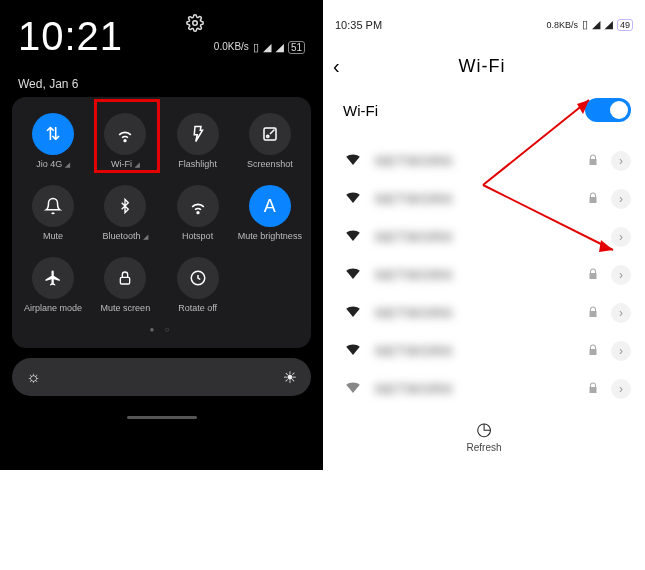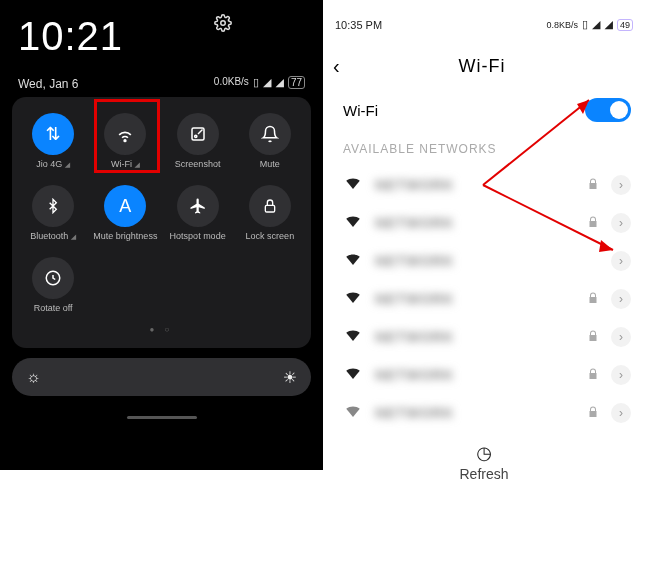--- a/index.html
+++ b/index.html
@@ -43,50 +43,50 @@
   .section-label { font-size:12px; color:#aaa; letter-spacing:1px; padding:0 0 10px 20px;}
   .net-list { display:flex; flex-direction:column;}
   .net-item { display:flex; align-items:center; padding:8px 14px 8px 20px; gap:12px;}
   .wifi-icon { font-size:16px; color:#222; width:20px; text-align:center;}
   .wifi-icon.dim { color:#888;}
   .ssid { flex:1; filter: blur(4px); color:#888; font-size:14px; font-weight:600; letter-spacing:1px;}
   .lock { color:#aaa; font-size:13px;}
   .chev { width:20px; height:20px; border-radius:50%; background:#f2f2f2; color:#999; display:flex; align-items:center; justify-content:center; font-size:12px;}
   .refresh-row { text-align:center; padding-top:10px;}
   .refresh-icon { font-size:18px; color:#222;}
-  .refresh-label { font-size:14px; color:#444; margin-top:2px;}
+  .refresh-label { font-size:10px; color:#444; margin-top:2px;}
 
   
   .arrows { position:absolute; inset:0; pointer-events:none;}
   .arrows svg { width:100%; height:100%;}
   .arrows line { stroke:#e20000; stroke-width:2;}
   .arrows polygon { fill:#e20000;}
 </style>
 </head>
 <body>
 
 <div class="phone-left">
   <div class="status-bar-left">
     <div>
       <div class="clock">10:21</div>
       <div class="date">Wed, Jan 6</div>
     </div>
-    <div style="display:flex;flex-direction:column;align-items:flex-start;gap:10px">
+    <div style="display:flex;flex-direction:row;align-items:flex-end;gap:10px">
       <span class="settings-icon">
         <svg width="18" height="18" viewBox="0 0 24 24" fill="none" stroke="#ddd" stroke-width="2">
             <circle cx="12" cy="12" r="3"></circle>
             <path d="M19.4 15a1.7 1.7 0 0 0 .3 1.8l.1.1a2 2 0 1 1-2.8 2.8l-.1-.1a1.7 1.7 0 0 0-1.8-.3 1.7 1.7 0 0 0-1 1.5V21a2 2 0 1 1-4 0v-.1a1.7 1.7 0 0 0-1-1.5 1.7 1.7 0 0 0-1.8.3l-.1.1a2 2 0 1 1-2.8-2.8l.1-.1a1.7 1.7 0 0 0 .3-1.8 1.7 1.7 0 0 0-1.5-1H3a2 2 0 1 1 0-4h.1a1.7 1.7 0 0 0 1.5-1 1.7 1.7 0 0 0-.3-1.8l-.1-.1a2 2 0 1 1 2.8-2.8l.1.1a1.7 1.7 0 0 0 1.8.3H9a1.7 1.7 0 0 0 1-1.5V3a2 2 0 1 1 4 0v.1a1.7 1.7 0 0 0 1 1.5 1.7 1.7 0 0 0 1.8-.3l.1-.1a2 2 0 1 1 2.8 2.8l-.1.1a1.7 1.7 0 0 0-.3 1.8V9c.4.2 1 .6 1.5 1H21a2 2 0 1 1 0 4h-.1a1.7 1.7 0 0 0-1.5 1z"></path>
           </svg>
       </span>
       <div class="right-icons-left">
         <span class="data-rate">0.0KB/s</span>
         <span>▯</span>
         <span>◢</span>
         <span>◢</span>
-        <span class="battery">77</span>
+        <span class="battery">51</span>
       </div>
     </div>
   </div>
 
   <div class="tiles-panel">
     <div class="tiles-grid" id="tiles-grid">
         <div class="tile">
           <div class="tile-icon active">⇅</div>
           <div class="tile-label">Jio 4G <span class="sub">◢</span></div>
         </div>
@@ -96,20 +96,28 @@
               <path d="M5 13a10 10 0 0 1 14 0"></path>
               <path d="M8.5 16.5a5 5 0 0 1 7 0"></path>
               <circle cx="12" cy="20" r="1" fill="currentColor"></circle>
             </svg>
           </div>
           <div class="tile-label">Wi-Fi <span class="sub">◢</span></div>
         </div>
         <div class="tile">
           <div class="tile-icon">
             <svg width="18" height="18" viewBox="0 0 24 24" fill="none" stroke="currentColor" stroke-width="2">
+              <path d="M8 2h8l-1 5h3L9 22l2-9H7l1-11z"></path>
+            </svg>
+          </div>
+          <div class="tile-label">Flashlight</div>
+        </div>
+        <div class="tile">
+          <div class="tile-icon">
+            <svg width="18" height="18" viewBox="0 0 24 24" fill="none" stroke="currentColor" stroke-width="2">
               <rect x="4" y="4" width="16" height="16" rx="2"></rect>
               <circle cx="9" cy="15" r="1.5"></circle>
               <path d="M12 12l6-6"></path>
             </svg>
           </div>
           <div class="tile-label">Screenshot</div>
         </div>
         <div class="tile">
           <div class="tile-icon">
             <svg width="18" height="18" viewBox="0 0 24 24" fill="none" stroke="currentColor" stroke-width="2">
@@ -121,39 +129,49 @@
         </div>
         <div class="tile">
           <div class="tile-icon">
             <svg width="16" height="16" viewBox="0 0 24 24" fill="none" stroke="currentColor" stroke-width="2">
               <path d="M7 7l10 10-5 5V2l5 5L7 17"></path>
             </svg>
           </div>
           <div class="tile-label">Bluetooth <span class="sub">◢</span></div>
         </div>
         <div class="tile">
+          <div class="tile-icon">
+            <svg width="20" height="20" viewBox="0 0 24 24" fill="none" stroke="currentColor" stroke-width="2">
+              <path d="M5 13a10 10 0 0 1 14 0"></path>
+              <path d="M8.5 16.5a5 5 0 0 1 7 0"></path>
+              <circle cx="12" cy="20" r="1" fill="currentColor"></circle>
+            </svg>
+          </div>
+          <div class="tile-label">Hotspot</div>
+        </div>
+        <div class="tile">
           <div class="tile-icon active">A</div>
           <div class="tile-label">Mute brightness</div>
         </div>
         <div class="tile">
           <div class="tile-icon">
             <svg width="18" height="18" viewBox="0 0 24 24" fill="currentColor">
               <path d="M21 16v-2l-8-5V3.5a1.5 1.5 0 0 0-3 0V9l-8 5v2l8-2.5V19l-2 1.5V22l3.5-1 3.5 1v-1.5L13 19v-5.5l8 2.5z"></path>
             </svg>
           </div>
-          <div class="tile-label">Hotspot mode</div>
+          <div class="tile-label">Airplane mode</div>
         </div>
         <div class="tile">
           <div class="tile-icon">
             <svg width="16" height="16" viewBox="0 0 24 24" fill="none" stroke="currentColor" stroke-width="2">
               <rect x="5" y="11" width="14" height="10" rx="2"></rect>
               <path d="M8 11V7a4 4 0 0 1 8 0v4"></path>
             </svg>
           </div>
-          <div class="tile-label">Lock screen</div>
+          <div class="tile-label">Mute screen</div>
         </div>
         <div class="tile">
           <div class="tile-icon">
             <svg width="18" height="18" viewBox="0 0 24 24" fill="none" stroke="currentColor" stroke-width="2">
               <circle cx="12" cy="12" r="9"></circle>
               <path d="M12 8v4l3 2"></path>
             </svg>
           </div>
           <div class="tile-label">Rotate off</div>
         </div>
@@ -186,21 +204,20 @@
   <div class="wifi-header">
     <span class="back-btn">‹</span>
     <span class="wifi-title">Wi-Fi</span>
   </div>
 
   <div class="toggle-row">
     <span class="toggle-label">Wi-Fi</span>
     <span class="toggle"></span>
   </div>
 
-  <div class="section-label">AVAILABLE NETWORKS</div>
 
   <div class="net-list" id="net-list">
       <div class="net-item">
         <span class="wifi-icon"><svg width="18" height="18" viewBox="0 0 24 24" fill="currentColor">
             <path d="M12 20l9-11c-5-4-13-4-18 0l9 11z"></path>
           </svg></span>
         <span class="ssid">NETWORK</span>
         <span class="lock"><svg width="12" height="12" viewBox="0 0 24 24" fill="currentColor">
             <path d="M6 10V7a6 6 0 0 1 12 0v3h1v12H5V10h1zm2 0h8V7a4 4 0 0 0-8 0v3z"></path>
           </svg></span>

